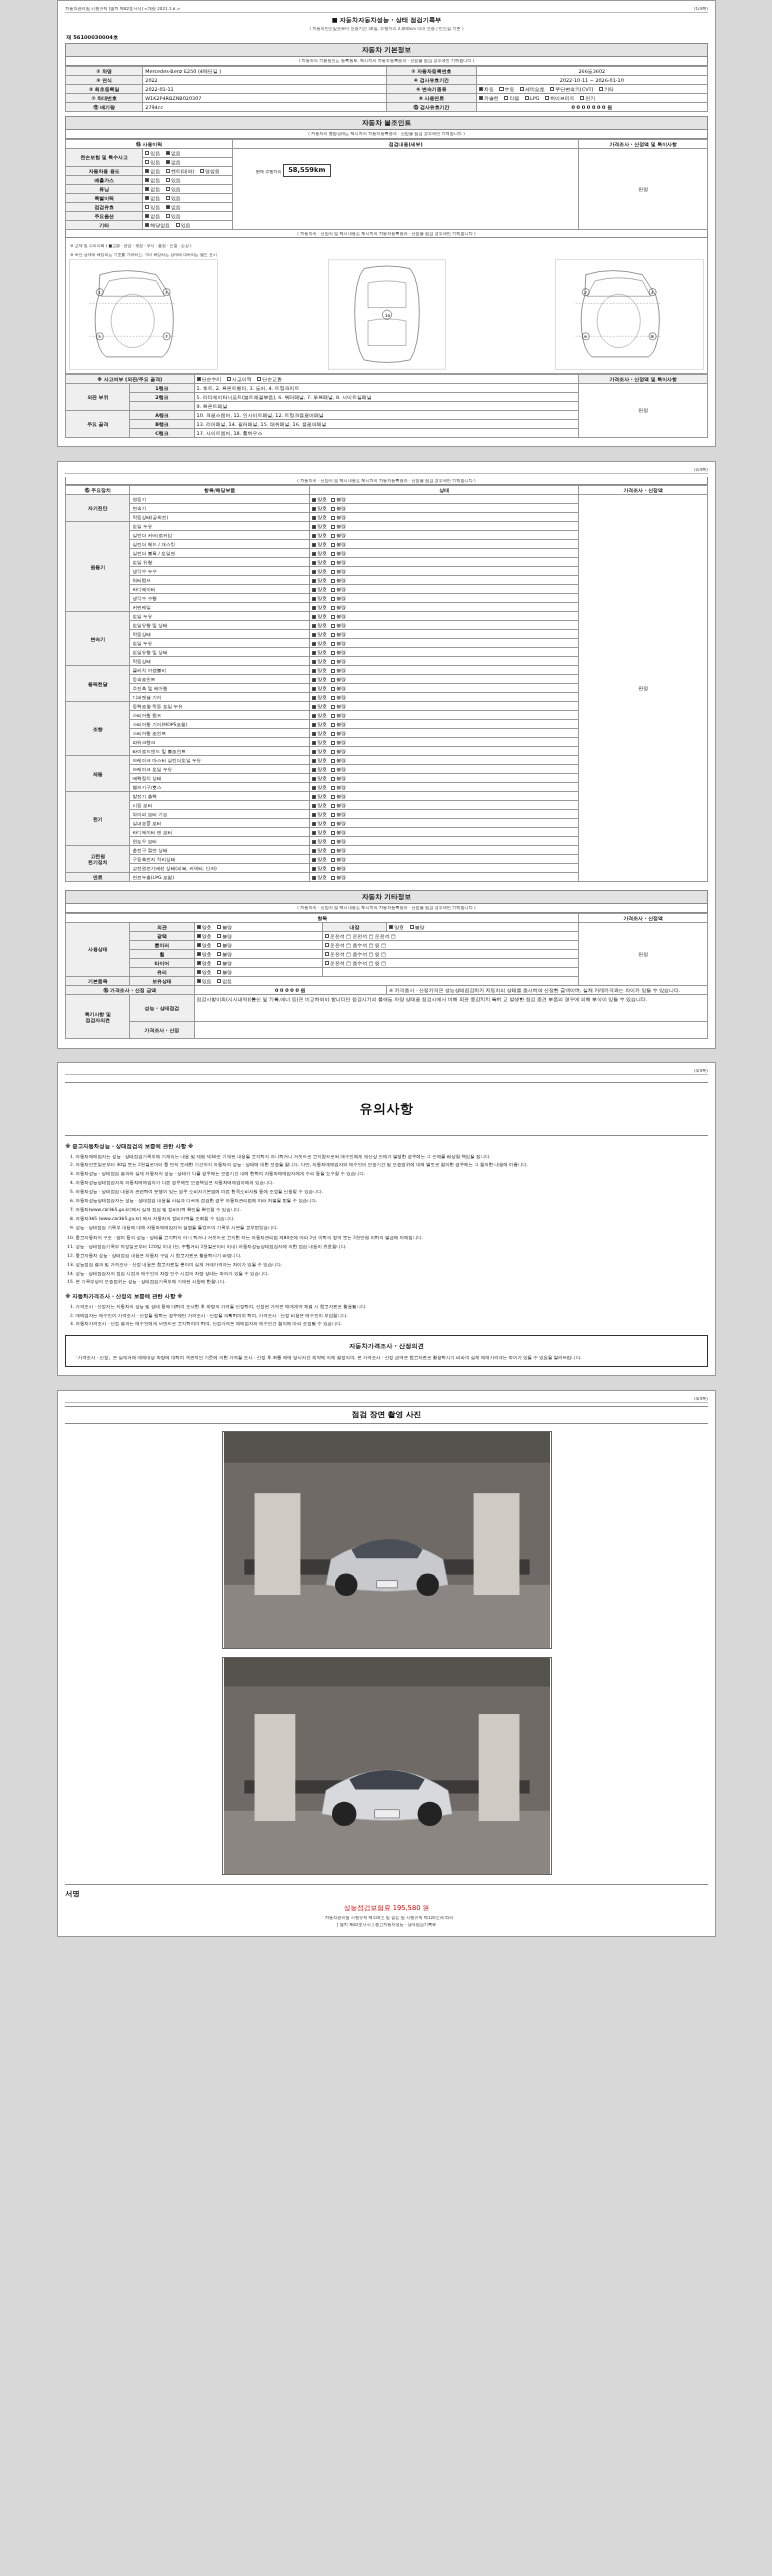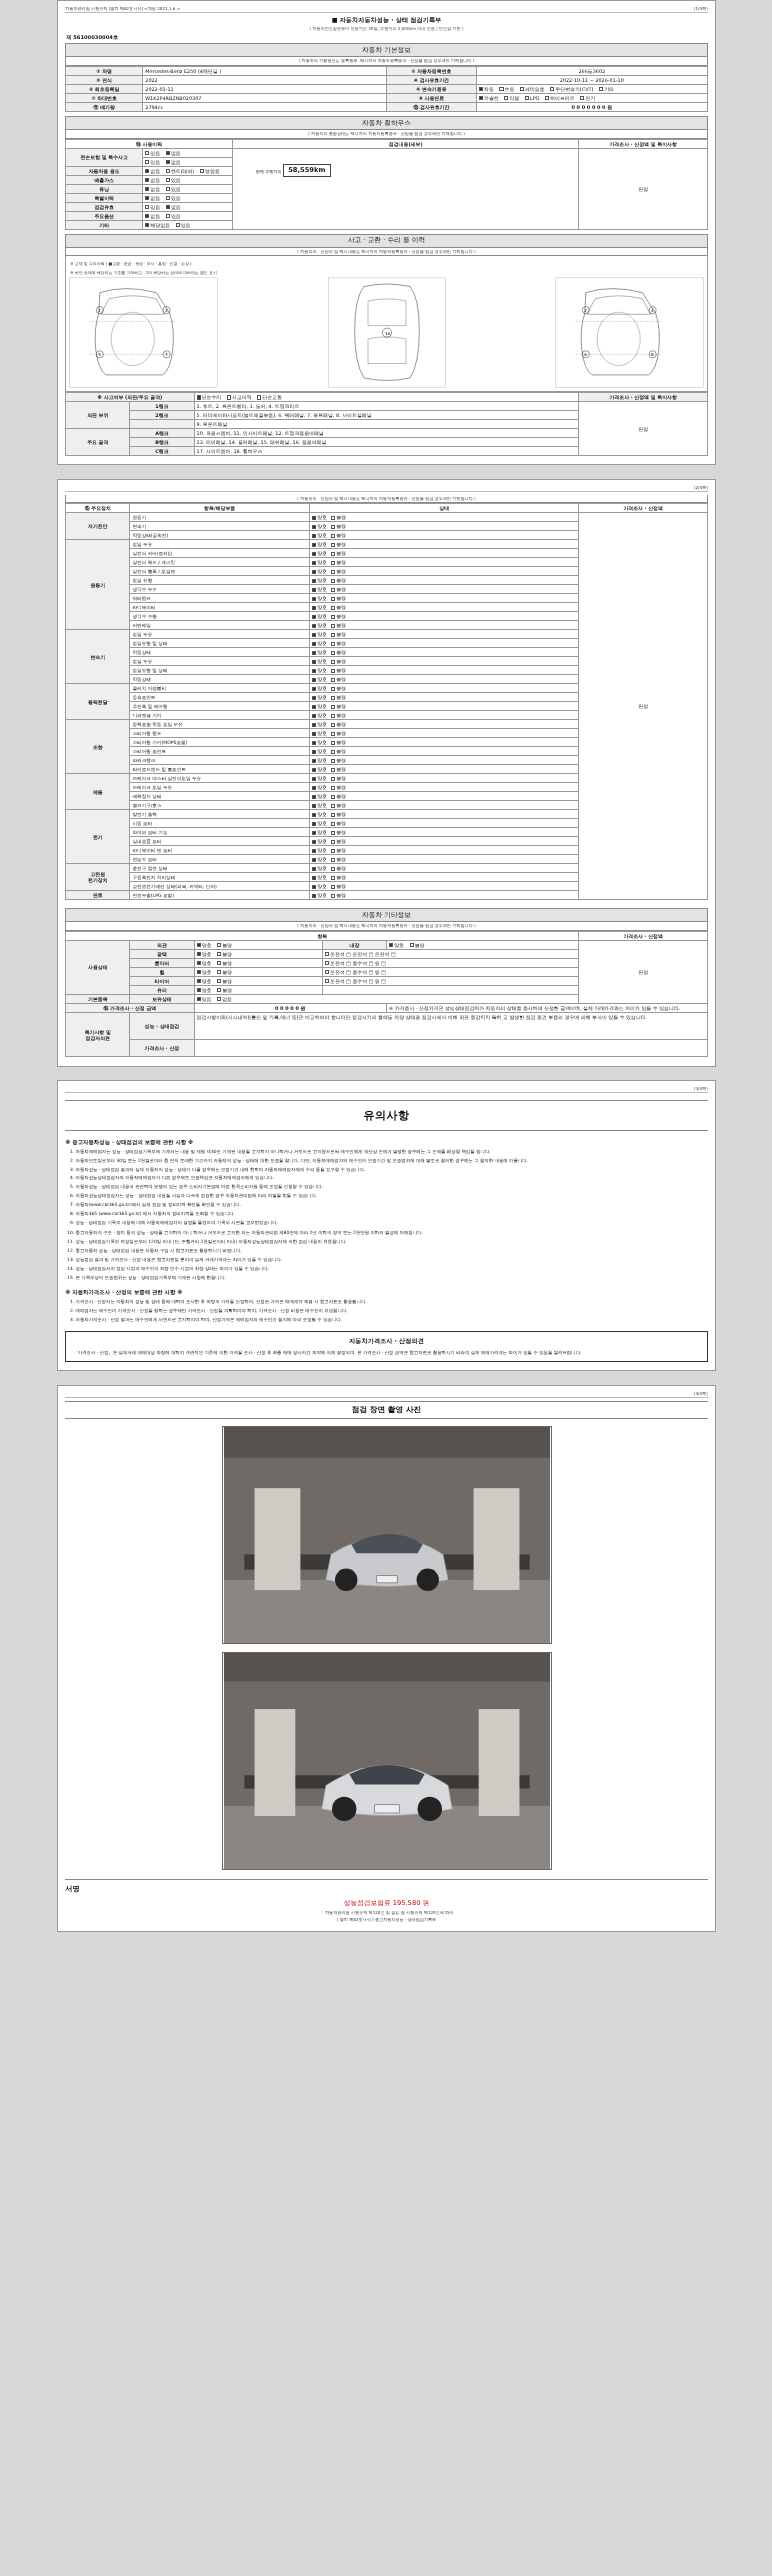--- a/index.html
+++ b/index.html
@@ -12,21 +12,21 @@
   .page {
     width:659px; margin:0 auto 13.4px auto; background:#fff;
     border:0.5px solid #999; padding:5.2px 7.2px 8.2px 7.2px; position:relative;
   }
   .page-top-strip { font-size:4.1px; color:#333; border-bottom:0.5px solid #bbb; padding-bottom:1px; margin-bottom:3.1px; display:flex; justify-content:space-between; }
   .doc-title { text-align:center; font-size:14px; font-weight:bold; letter-spacing:1px; margin:5.2px 0 2.1px 0; }
   .doc-sub { text-align:center; font-size:6.2px; font-weight:bold; margin-bottom:1px; }
   .doc-sub2 { text-align:center; font-size:4.1px; color:#444; margin-bottom:3.1px; }
   .doc-id { font-size:5.2px; font-weight:bold; margin:3.1px 0 2.1px 1px; }
 
-  .band { background:#e3e3e3; border:0.5px solid #8a8a8a; text-align:center; font-weight:normal; font-size:6.7px; padding:1.5px 0; }
+  .band { background:#e3e3e3; border:0.5px solid #8a8a8a; text-align:center; font-weight:bold; font-size:6.7px; padding:1.5px 0; }
   .band-sub { text-align:center; font-size:4.1px; color:#333; padding:1px 0 1.5px 0; border-left:0.5px solid #8a8a8a; border-right:0.5px solid #8a8a8a; border-bottom:0.5px solid #8a8a8a; background:#fff;}
 
   table.grid { width:100%; border-collapse:collapse; table-layout:fixed; }
   table.grid td, table.grid th {
     border:0.5px solid #9a9a9a; padding:1px 2.1px; font-size:4.9px; vertical-align:middle;
   }
   td.lbl { background:#efefef; text-align:center; font-weight:bold; font-size:4.6px; }
   td.ctr { text-align:center; }
   .sm { font-size:4.1px; }
   .xs { font-size:3.6px; }
@@ -34,21 +34,21 @@
   .cb { display:inline-block; width:4.1px; height:4.1px; border:0.5px solid #555; margin-right:1px; vertical-align:-0.5px; background:#fff; }
   .cb.on { background:#333; }
   .opt { display:inline-block; margin-right:4.1px; white-space:nowrap; }
   .mileage-box { border:0.5px solid #444; padding:1.5px 4.1px; font-weight:bold; font-size:6.7px; display:inline-block; }
 
   .diagram-wrap { border:0.5px solid #9a9a9a; border-top:none; padding:3.1px; }
   .car-row { display:flex; justify-content:space-between; align-items:flex-start; gap:2.1px; }
   .car-svg { background:#fff; }
   .legend-note { font-size:3.9px; color:#333; line-height:1.5; padding:1.5px 1px; }
 
-  .notice h3 { text-align:center; font-size:11px; font-weight:bold; margin:7.2px 0 5.2px 0; letter-spacing:0.5px; border-top:0.5px solid #8a8a8a; border-bottom:0.5px solid #8a8a8a; padding:7px 0;}
+  .notice h3 { text-align:center; font-size:13px; font-weight:bold; margin:7.2px 0 5.2px 0; letter-spacing:0.5px; border-top:0.5px solid #8a8a8a; border-bottom:0.5px solid #8a8a8a; padding:17px 0;}
   .notice h4 { font-size:5.4px; font-weight:bold; margin:7.2px 0 3.1px 0; }
   .notice ol { margin:0 0 3.1px 0; padding-left:10.3px; }
   .notice li { font-size:4.4px; line-height:1.55; margin-bottom:2.1px; }
   .emph-box { border:1px solid #333; padding:5.2px 7.2px; margin-top:7.2px; }
   .emph-box .t { text-align:center; font-weight:bold; font-size:6.2px; margin-bottom:3.1px; }
   .emph-box .b { font-size:4.4px; line-height:1.6; }
 
   .photo-title { text-align:center; font-size:7.7px; font-weight:bold; border-top:0.5px solid #8a8a8a; border-bottom:0.5px solid #8a8a8a; padding:3.1px 0; margin-bottom:7.2px;}
   .photo { width:330px; height:218px; margin:0 auto 8.2px auto; border:0.5px solid #666; display:block; }
   .sign-title { text-align:left; font-size:7.2px; font-weight:bold; border-top:0.5px solid #8a8a8a; padding:4.1px 0 2.1px 0; margin-top:5.2px;}
@@ -116,21 +116,21 @@
       </tr>
       <tr>
         <td class="lbl">⑪ 배기량</td>
         <td>2794cc</td>
         <td class="lbl">⑬ 검사유효기간</td>
         <td class="ctr bold">0 0 0 0 0 0 0 원</td>
       </tr>
     </tbody>
   </table>
 
-  <div class="band" style="margin-top:4.1px">자동차 휠하우스</div>
+  <div class="band" style="margin-top:4.1px">자동차 볼조인트</div>
   <div class="band-sub">( 자동차의 종합상태는 제시자의 자동차등록증과 · 선압물 점검 경우에만 기재합니다 )</div>
   <table class="grid">
     <colgroup>
         <col style="width:12%">
         <col style="width:14%">
         <col style="width:54%">
         <col style="width:20%">
       </colgroup>
     <thead>
       <tr>
@@ -207,21 +207,20 @@
       <tr>
         <td class="lbl">기타</td>
         <td>
           <span class="opt"><span class="cb on"></span><span>해당없음</span></span>
           <span class="opt"><span class="cb"></span><span>있음</span></span>
         </td>
       </tr>
     </tbody>
   </table>
 
-  <div class="band" style="margin-top:4.1px">사고 · 교환 · 수리 등 이력</div>
   <div class="band-sub">( 자동차의 · 선압의 및 제시내용은 제시자의 자동차등록증과 · 선압물 점검 경우에만 기재합니다 )</div>
   <div class="diagram-wrap">
     <div class="legend-note">※ 교체 및 수리이력 ( ■교환 · 판금 · 용접 · 부식 · 흠집 · 요철 · 손상 )</div>
     <div class="legend-note">※ 하단 상태에 해당되는 기호를 기재하고, 기타 해당하는 상태에 대하여는 별도 표시</div>
     <div class="car-row">
       <svg class="car-svg" width="149" height="111" viewBox="0 0 290 215" style="font-size:11px">
         <rect x="1" y="1" width="288" height="213" fill="#fff" stroke="#bbb"></rect>
         <path d="M60 30 q50 -16 110 0 l26 40 q10 30 6 70 q-4 40 -20 50 l-110 0 q-16 -12 -20 -50 q-4 -40 6 -70 Z" fill="none" stroke="#555" stroke-width="1.2"></path>
         <path d="M78 42 q46 -12 92 0 l16 30 l-124 0 Z" fill="none" stroke="#666"></path>
         <ellipse cx="124" cy="120" rx="42" ry="52" fill="none" stroke="#888"></ellipse>

